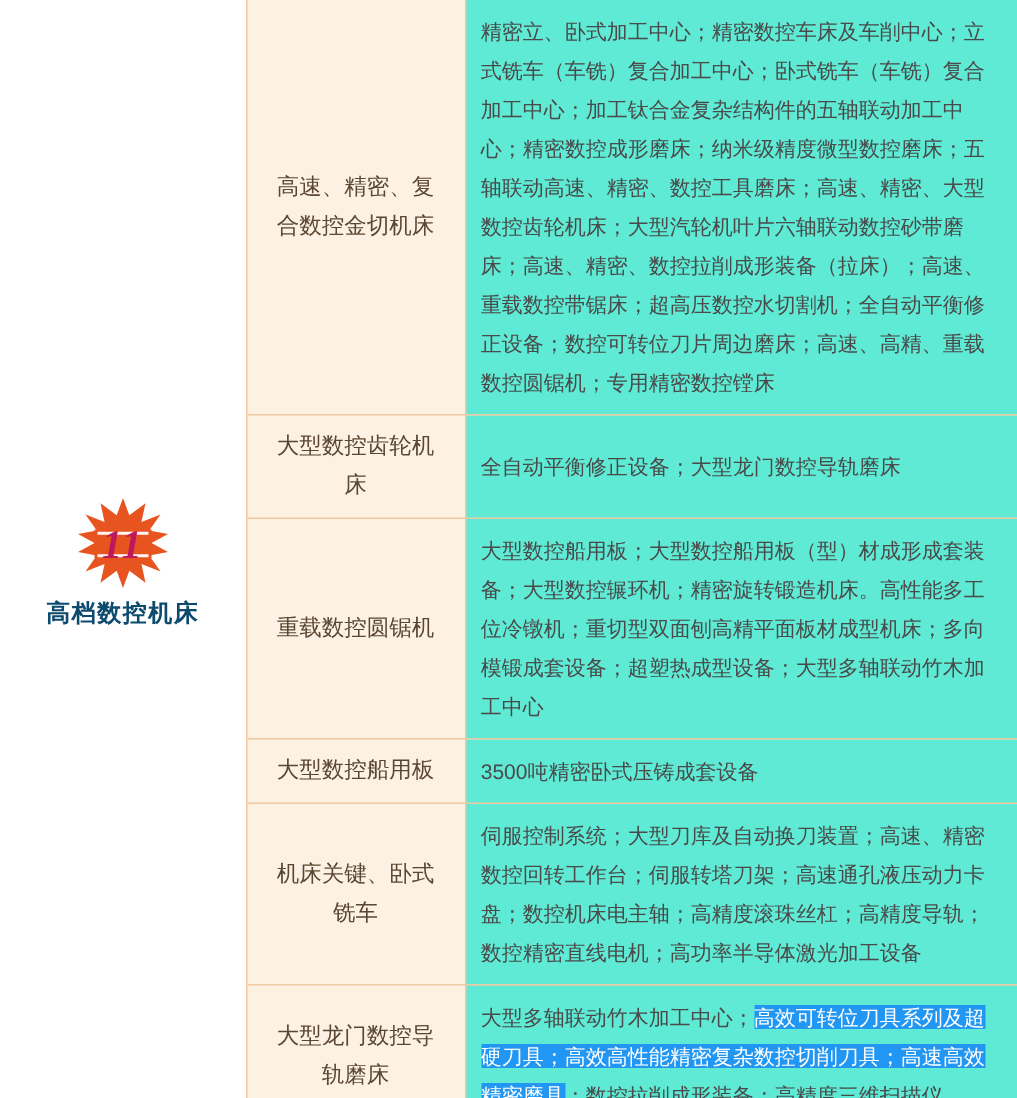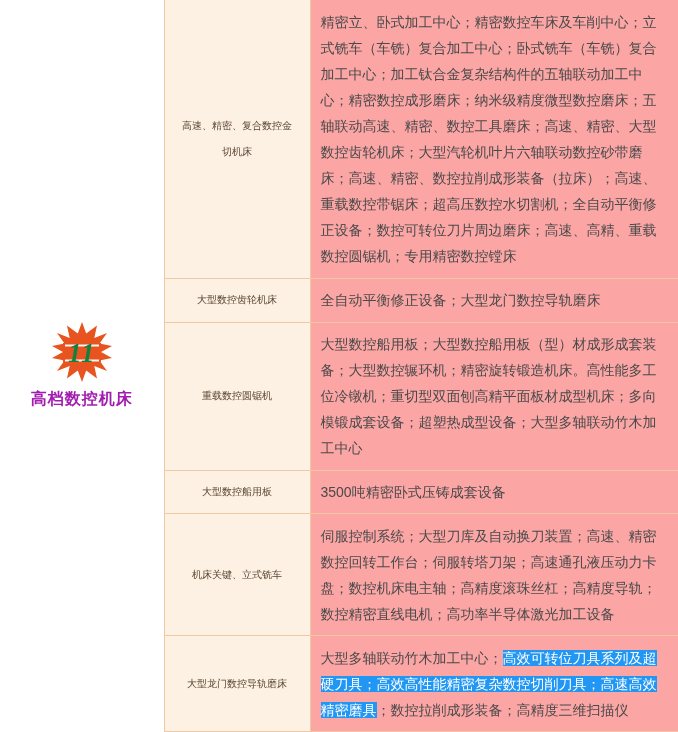--- a/index.html
+++ b/index.html
@@ -46,50 +46,50 @@
   }
   .star svg { display: block; }
   .star .num {
     position: absolute;
     left: 0; right: 0;
     top: 17px;
     text-align: center;
     font-size: 27px;
     font-weight: bold;
     font-style: italic;
-    color: #15803d;
+    color: #be185d;
     font-family: "Liberation Serif", serif;
     letter-spacing: 1px;
   }
   .cat-title {
     font-size: 16px;
     font-weight: bold;
-    color: #a21caf;
+    color: #0c4a6e;
     letter-spacing: 1px;
     font-family: "Liberation Sans", sans-serif;
   }
 
   
   .sub-cell {
     width: 146px;
     background: #fdf1e3;
     color: #5a4632;
-    font-size: 10px;
+    font-size: 15px;
     line-height: 26px;
     text-align: center;
     padding: 8px 14px;
     border-top: 1px solid #f0c9a0;
     border-bottom: 1px solid #f0c9a0;
     border-right: 1px solid #f0c9a0;
   }
   .sub-cell.first { border-top: none; }
 
   
   .desc-cell {
-    background: #fca5a5;
+    background: #5eead4;
     color: #4a4a4a;
     font-size: 14px;
     line-height: 26px;
     text-align: left;
     padding: 8px 12px 8px 10px;
     border-top: 1px solid #f0c9a0;
     border-bottom: 1px solid #f0c9a0;
   }
   .desc-cell.first { border-top: none; }
   .hl {
@@ -127,21 +127,21 @@
       </tr>
       <tr>
         <td class="sub-cell">重载数控圆锯机</td>
         <td class="desc-cell"><span>大型数控船用板；大型数控船用板（型）材成形成套装备；大型数控辗环机；精密旋转锻造机床。高性能多工位冷镦机；重切型双面刨高精平面板材成型机床；多向模锻成套设备；超塑热成型设备；大型多轴联动竹木加工中心</span></td>
       </tr>
       <tr>
         <td class="sub-cell">大型数控船用板</td>
         <td class="desc-cell"><span>3500吨精密卧式压铸成套设备</span></td>
       </tr>
       <tr>
-        <td class="sub-cell">机床关键、立式铣车</td>
+        <td class="sub-cell">机床关键、卧式铣车</td>
         <td class="desc-cell"><span>伺服控制系统；大型刀库及自动换刀装置；高速、精密数控回转工作台；伺服转塔刀架；高速通孔液压动力卡盘；数控机床电主轴；高精度滚珠丝杠；高精度导轨；数控精密直线电机；高功率半导体激光加工设备</span></td>
       </tr>
       <tr>
         <td class="sub-cell">大型龙门数控导轨磨床</td>
         <td class="desc-cell"><span>大型多轴联动竹木加工中心；</span><span class="hl">高效可转位刀具系列及超硬刀具；高效高性能精密复杂数控切削刀具；高速高效精密磨具</span><span>；数控拉削成形装备；高精度三维扫描仪</span></td>
       </tr>
     </tbody>
   </table>
 </div>
 

